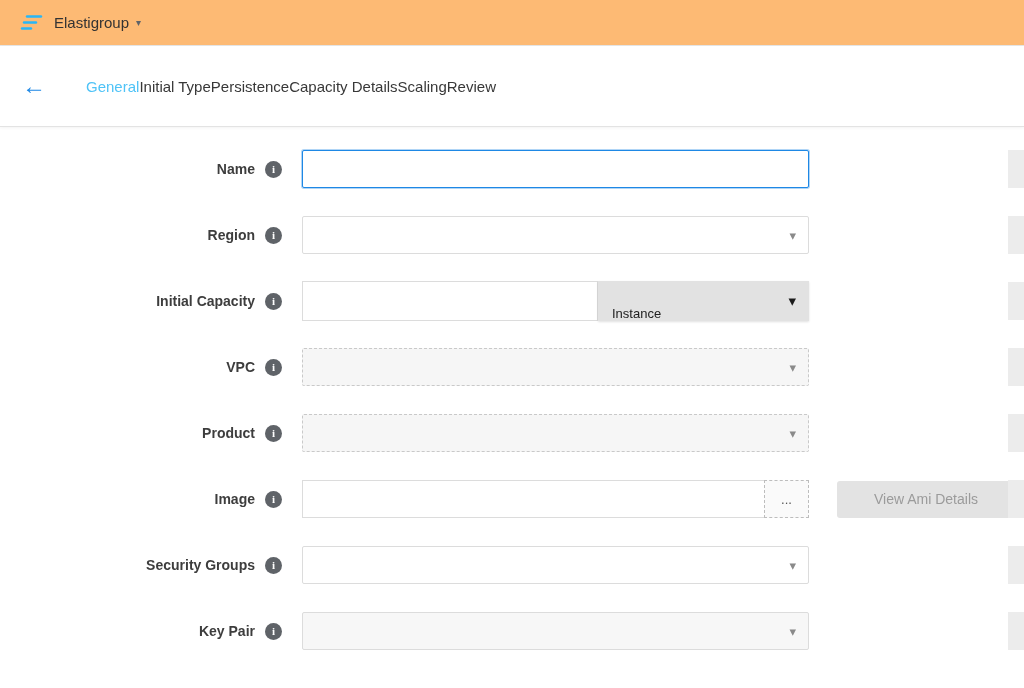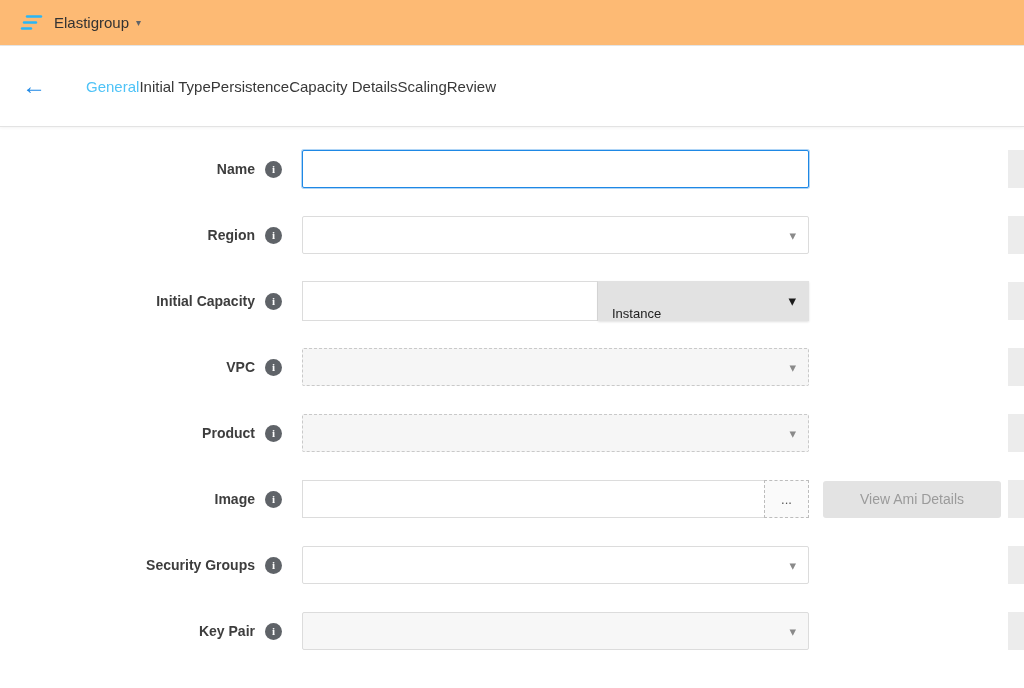--- a/index.html
+++ b/index.html
@@ -35,21 +35,21 @@
 
   
   .capacity-input { width: 296px; height: 40px; border: 1px solid #dcdcdc; background: #fff; padding: 0 10px; font-size: 14px; color: #333; outline: none; }
   .unit-select { width: 211px; height: 40px; background: #e2e2e2; border: none; display: flex; align-items: flex-end; padding: 0 34px 0 14px; font-size: 13px; color: #212121; position: relative; cursor: pointer; box-shadow: 0 1px 2px rgba(0,0,0,0.12); }
   .unit-select .caret { position: absolute; right: 13px; top: 50%; transform: translateY(-50%); color: #1b1b1b; font-size: 15px; }
 
   
   .image-input { width: 462px; height: 38px; border: 1px solid #dcdcdc; border-right: none; background: #fff; padding: 0 10px; font-size: 14px; color: #333; outline: none; }
   .ellipsis-btn { width: 45px; height: 38px; border: 1px dashed #bdbdbd; background: #fafafa; display: flex; align-items: center; justify-content: center; font-size: 13px; color: #555; cursor: pointer; }
 
-  .side-btn { margin-left: 14px; width: 178px; height: 37px; background: #e3e3e3; border: none; border-radius: 3px; color: #9b9b9b; font-size: 14px; font-family: "Liberation Sans", sans-serif; cursor: pointer; flex: 0 0 auto; }
+  .side-btn { margin-left: 28px; width: 178px; height: 37px; background: #e3e3e3; border: none; border-radius: 3px; color: #9b9b9b; font-size: 14px; font-family: "Liberation Sans", sans-serif; cursor: pointer; flex: 0 0 auto; }
 
   
   .edge-fragment { position: absolute; right: 0; top: 1px; width: 16px; height: 38px; background: #ececec; }
 </style>
 </head>
 <body>
 
 <div class="topbar">
   <svg class="logo" viewBox="0 0 24 20">
     <g stroke="#29b6f6" stroke-width="2.4" stroke-linecap="round" fill="none">

